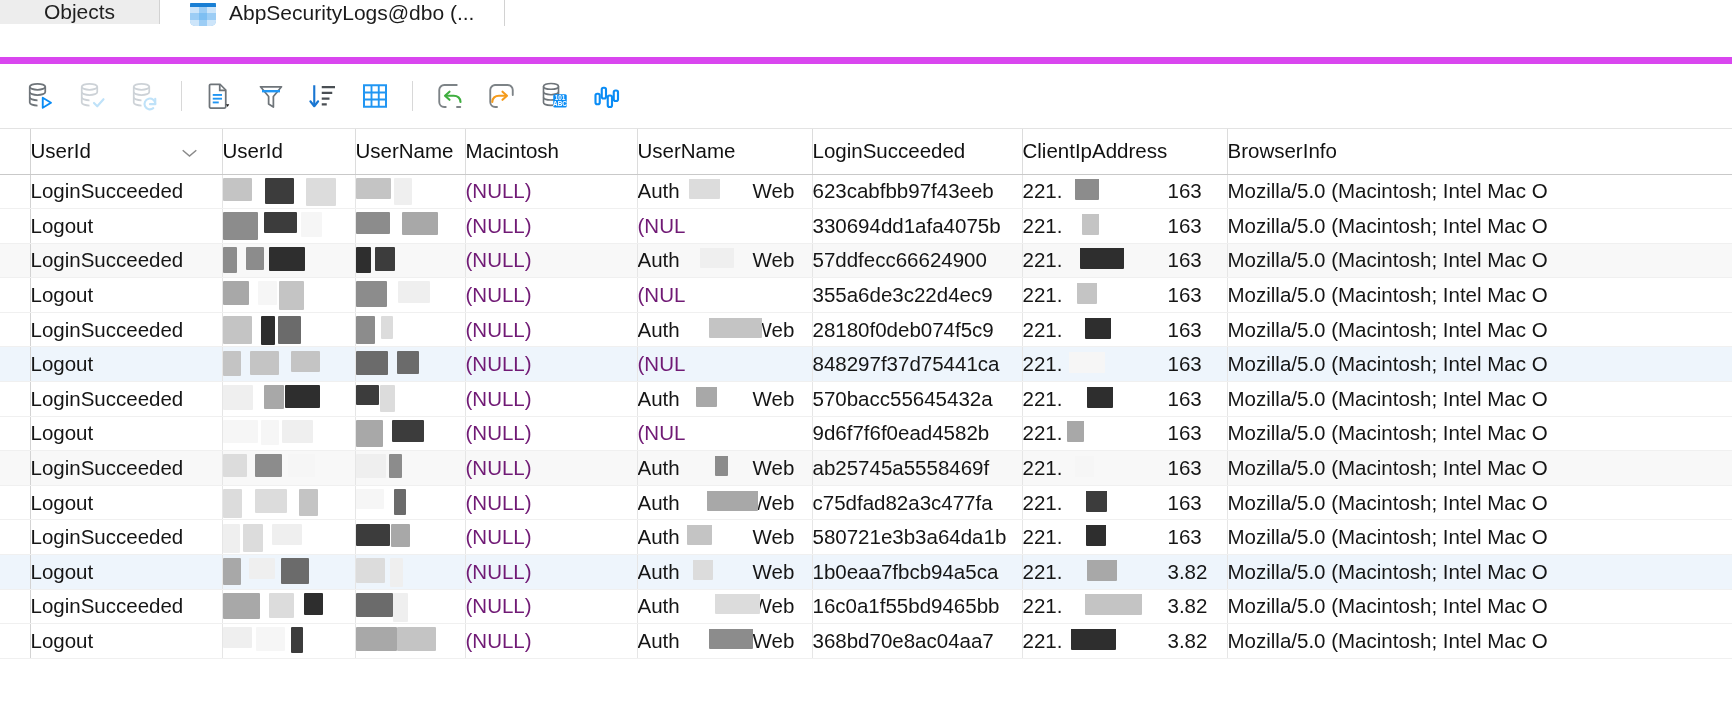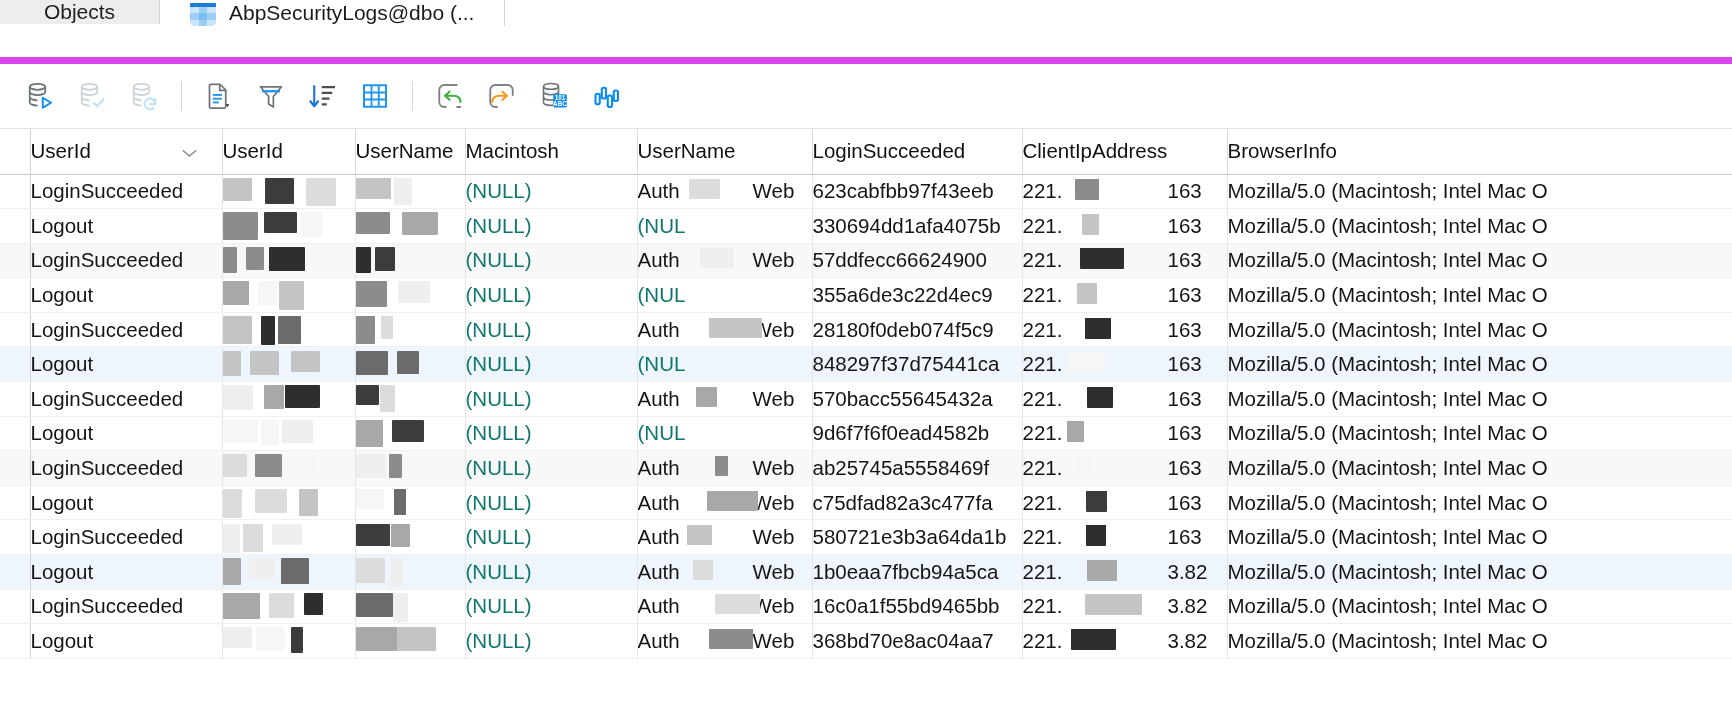--- a/index.html
+++ b/index.html
@@ -72,21 +72,21 @@
     width:30px;min-width:30px;padding-left:0;background:#ffffff;
     border-right:1px solid #d3d3d3;
   }
   th .sort-ind{position:absolute;right:24px;top:50%;transform:translateY(-50%);}
   tbody td{
     height:34.6px;border-right:1px solid #e6e6e6;border-bottom:1px solid #f0f0f0;
     color:#151515;padding-left:12px;vertical-align:middle;position:relative;
   }
   tr.alt td{background:#f8f8f8;}
   tr.sel td{background:#eef5fc;}
-  td.null{color:#0f766e;}
+  td.null{color:#701a75;}
   .cell{display:block;overflow:hidden;white-space:nowrap;position:relative;}
 
   
   .rx{position:absolute;top:-4px;display:inline-block;border-radius:1px;}
   .rxrow{position:relative;display:inline-block;height:22px;vertical-align:middle;}
 </style>
 </head>
 <body>
 
 <div class="app">

